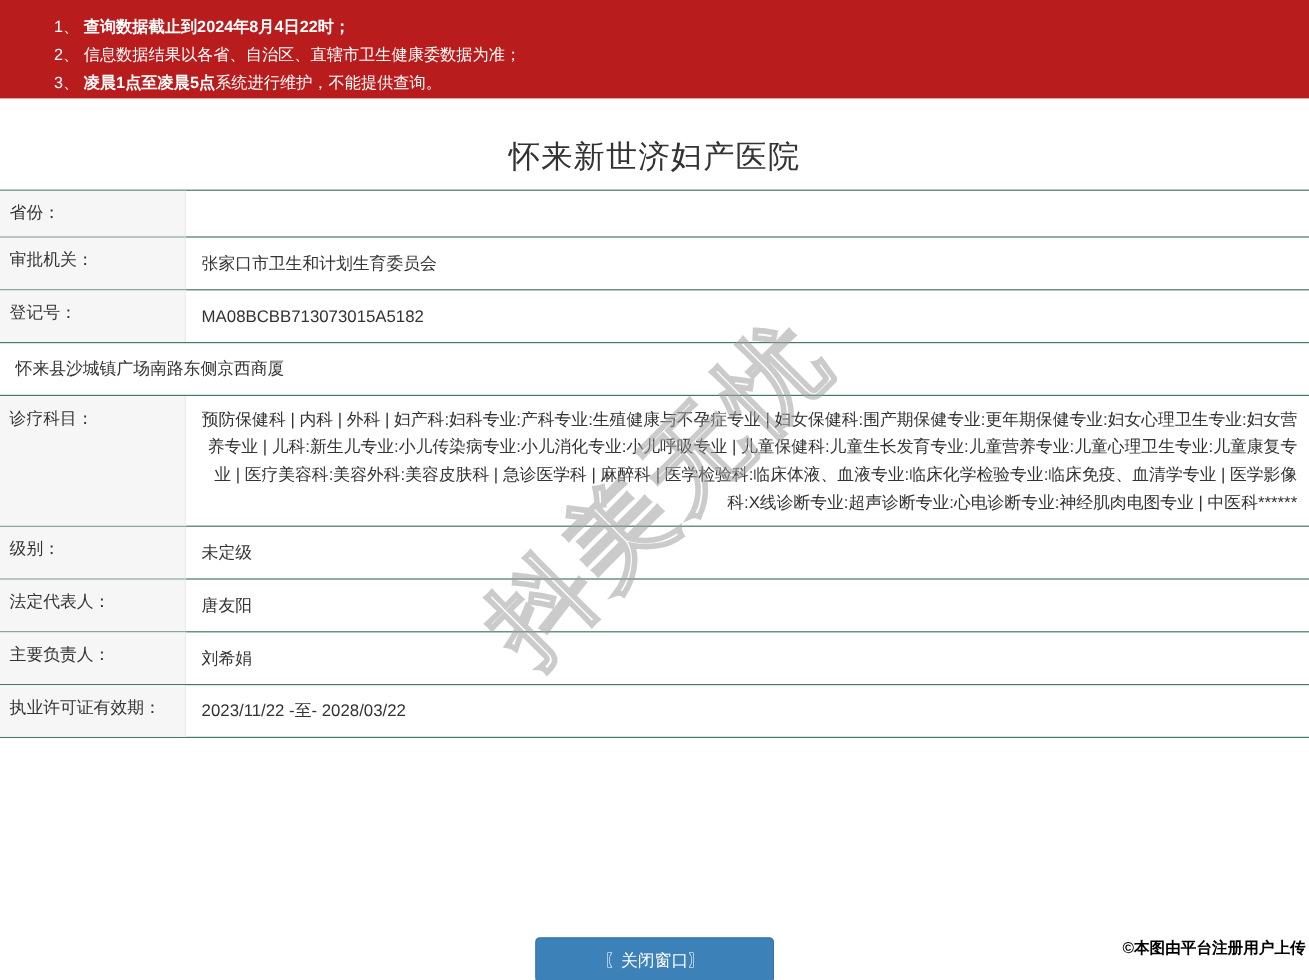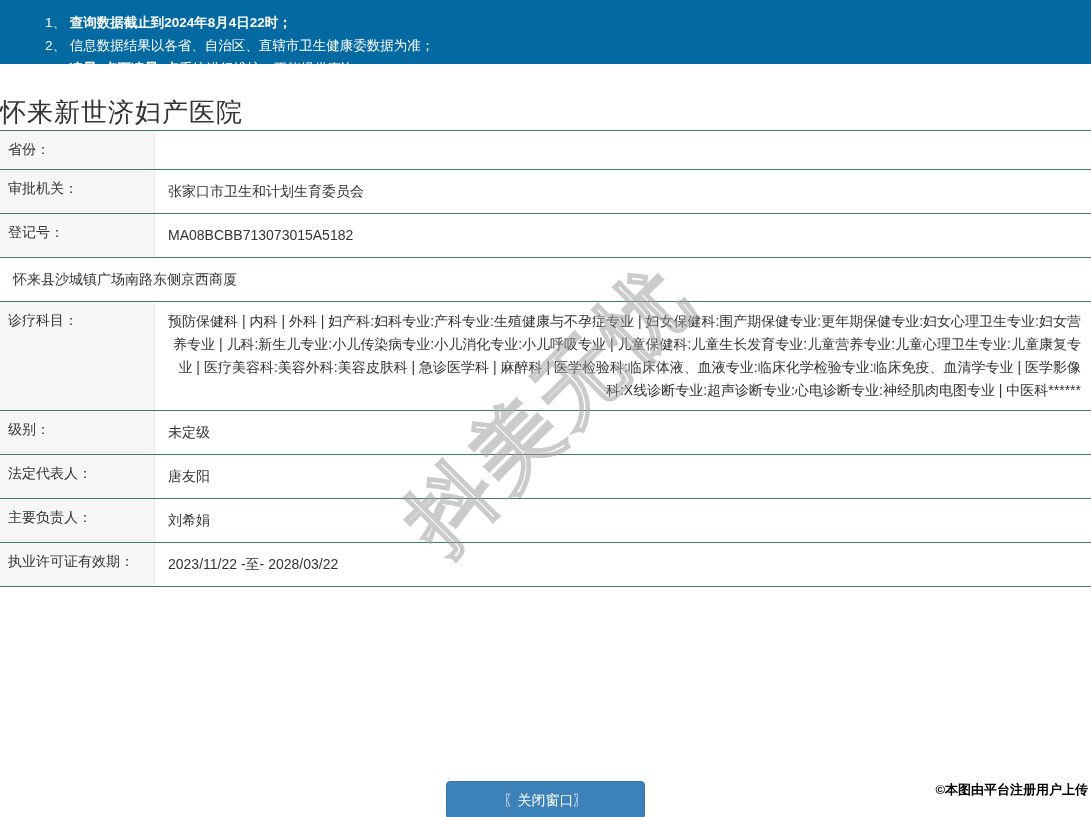--- a/index.html
+++ b/index.html
@@ -7,39 +7,41 @@
   body {
     width:1091px; height:817px;
     position:relative;
     background:#ffffff;
     font-family:"Liberation Sans","DejaVu Sans",sans-serif;
     color:#333;
     overflow:hidden;
   }
   
   .notice {
-    background:#0369a1;
+    background:#b91c1c;
     color:#ffffff;
-    height:64px;
+    height:82px;
     padding:11px 20px 0 45px;
     font-size:13.5px;
   }
   .notice-line { line-height:23px; white-space:nowrap; }
   .notice-line .b { font-weight:bold; }
   
   .page-title {
     margin-top:30px;
+    text-align:center;
     font-size:26px;
     letter-spacing:1px;
     color:#333;
     font-weight:400;
     height:36px; line-height:36px;
   }
   
   .info-table {
+    margin-top:10px;
     width:1091px;
     border-top:1px solid #43796a;
   }
   .t-row { display:flex; border-bottom:1px solid #43796a; }
   .cell-label {
     width:155px;
     flex:0 0 155px;
     background:#f6f6f6;
     padding:10px 6px 10px 8px;
     font-size:14px;

